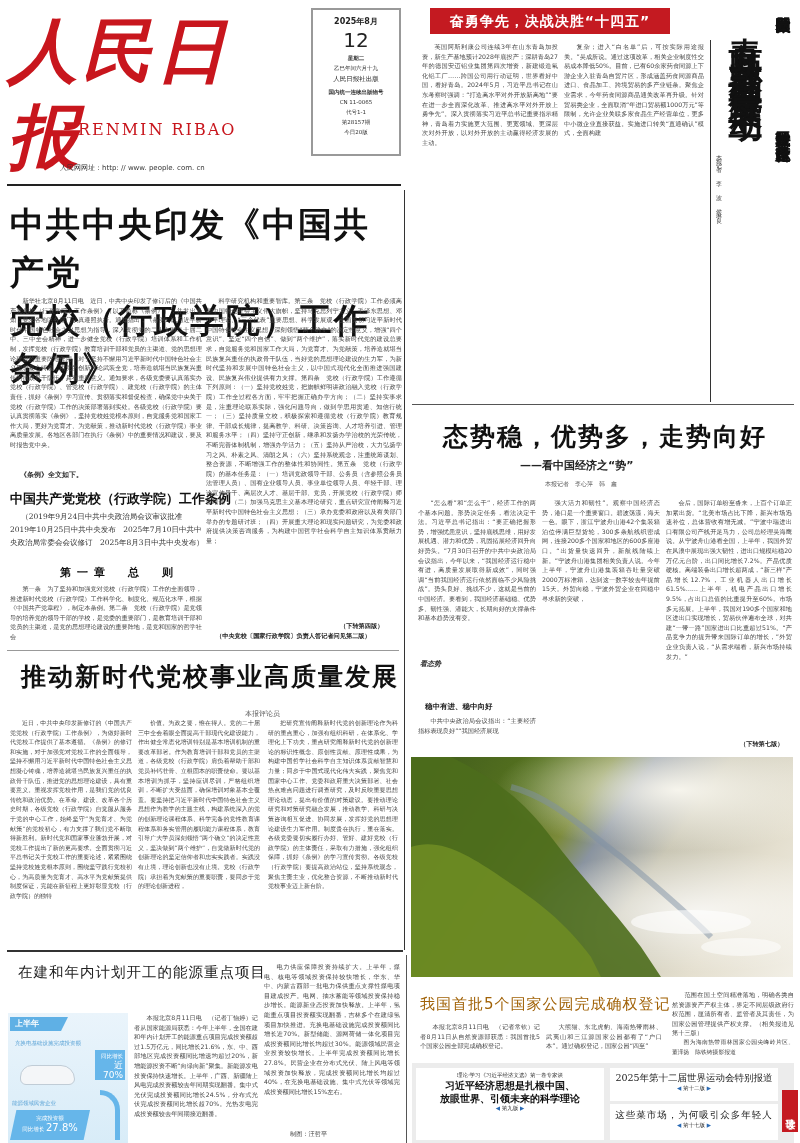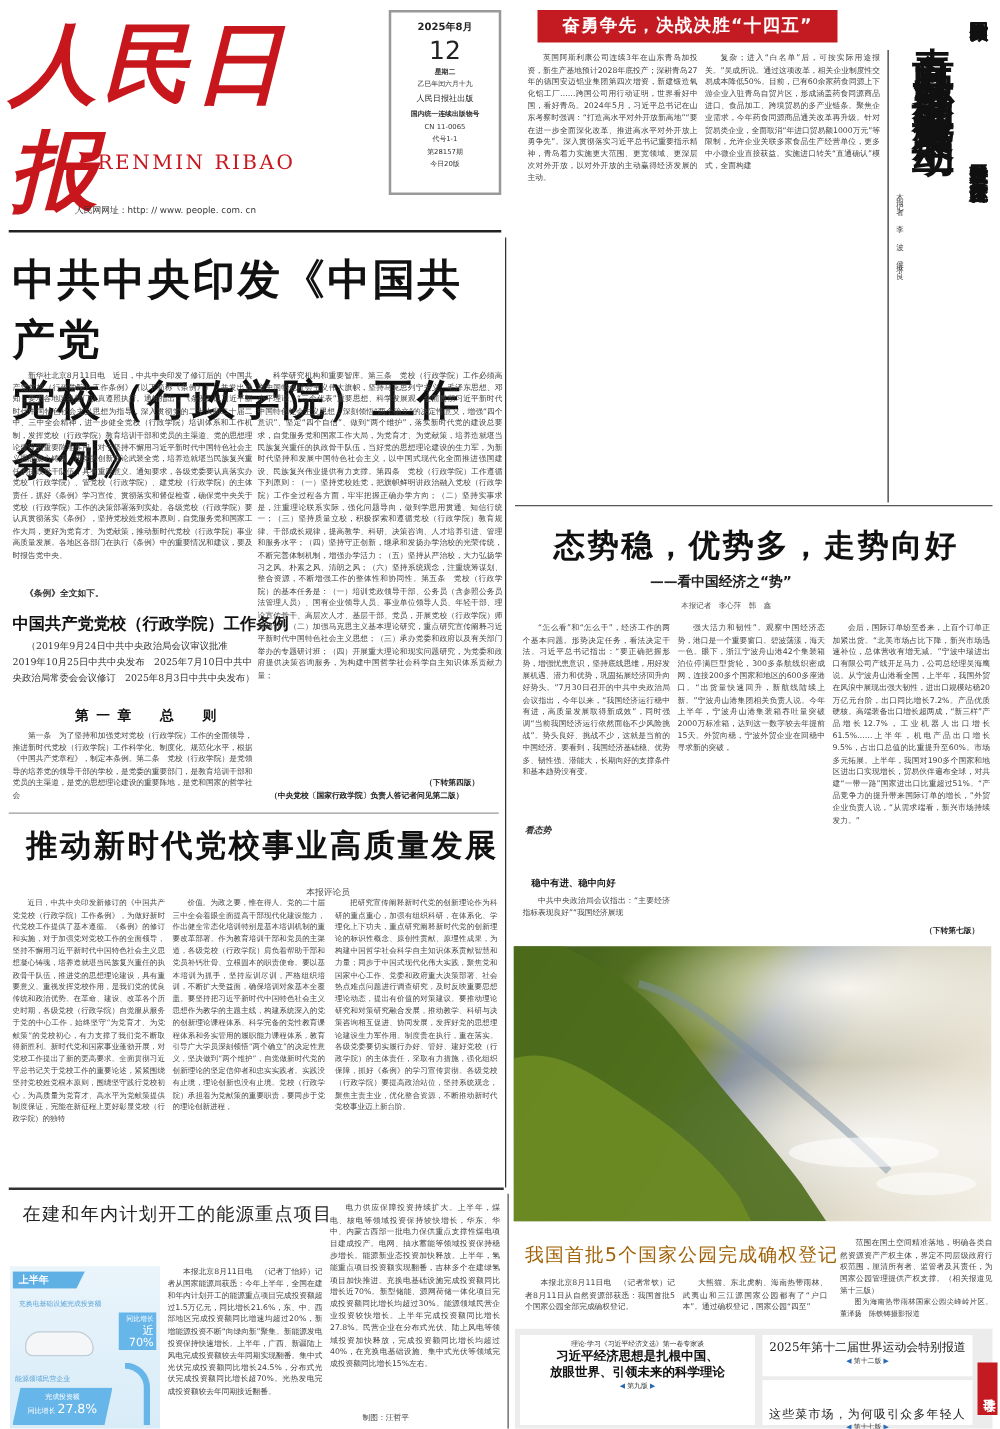--- a/index.html
+++ b/index.html
@@ -73,21 +73,21 @@
 
   .guide { left: 412px; top: 1063px; width: 382px; height: 80px; background: #ececec; }
   .guide-left { left: 416px; top: 1068px; width: 188px; height: 72px; background: #fff; text-align: center; }
   .guide-right1 { left: 610px; top: 1068px; width: 168px; height: 33px; background: #fff; text-align: center; }
   .guide-right2 { left: 610px; top: 1104px; width: 168px; height: 36px; background: #fff; text-align: center; }
   .guide-kicker { font-family: "DejaVu Serif", serif; font-size: 5.5px; color: #333; padding-top: 4px; }
   .guide-head { font-weight: bold; font-size: 10px; line-height: 13px; color: #111; }
   .guide-page { font-size: 5.5px; color: #333; font-family: "DejaVu Serif", serif; }
   .guide-page .tri { color: #2a6ab4; }
   .guide-rtitle { font-family: "DejaVu Serif", serif; font-size: 9.5px; color: #222; padding-top: 4px; }
-  .guide-rtitle2 { font-size: 9.5px; color: #222; padding-top: 5px; letter-spacing: 1px; margin-top: 16px; }
+  .guide-rtitle2 { font-size: 9.5px; color: #222; padding-top: 5px; letter-spacing: 1px; }
   .guide-tag { left: 782px; top: 1090px; width: 16px; height: 42px; background: #c41a21; color: #fff; font-weight: bold; font-size: 10px; writing-mode: vertical-rl; text-align: center; line-height: 16px; }
 </style>
 </head>
 <body>
 
 <div class="abs logo">
   <div class="logo-text">人民日报</div>
 </div>
 <div class="abs logo-sub">RENMIN RIBAO</div>
 <div class="abs site-url">人民网网址：http: // www. people. com. cn</div>

